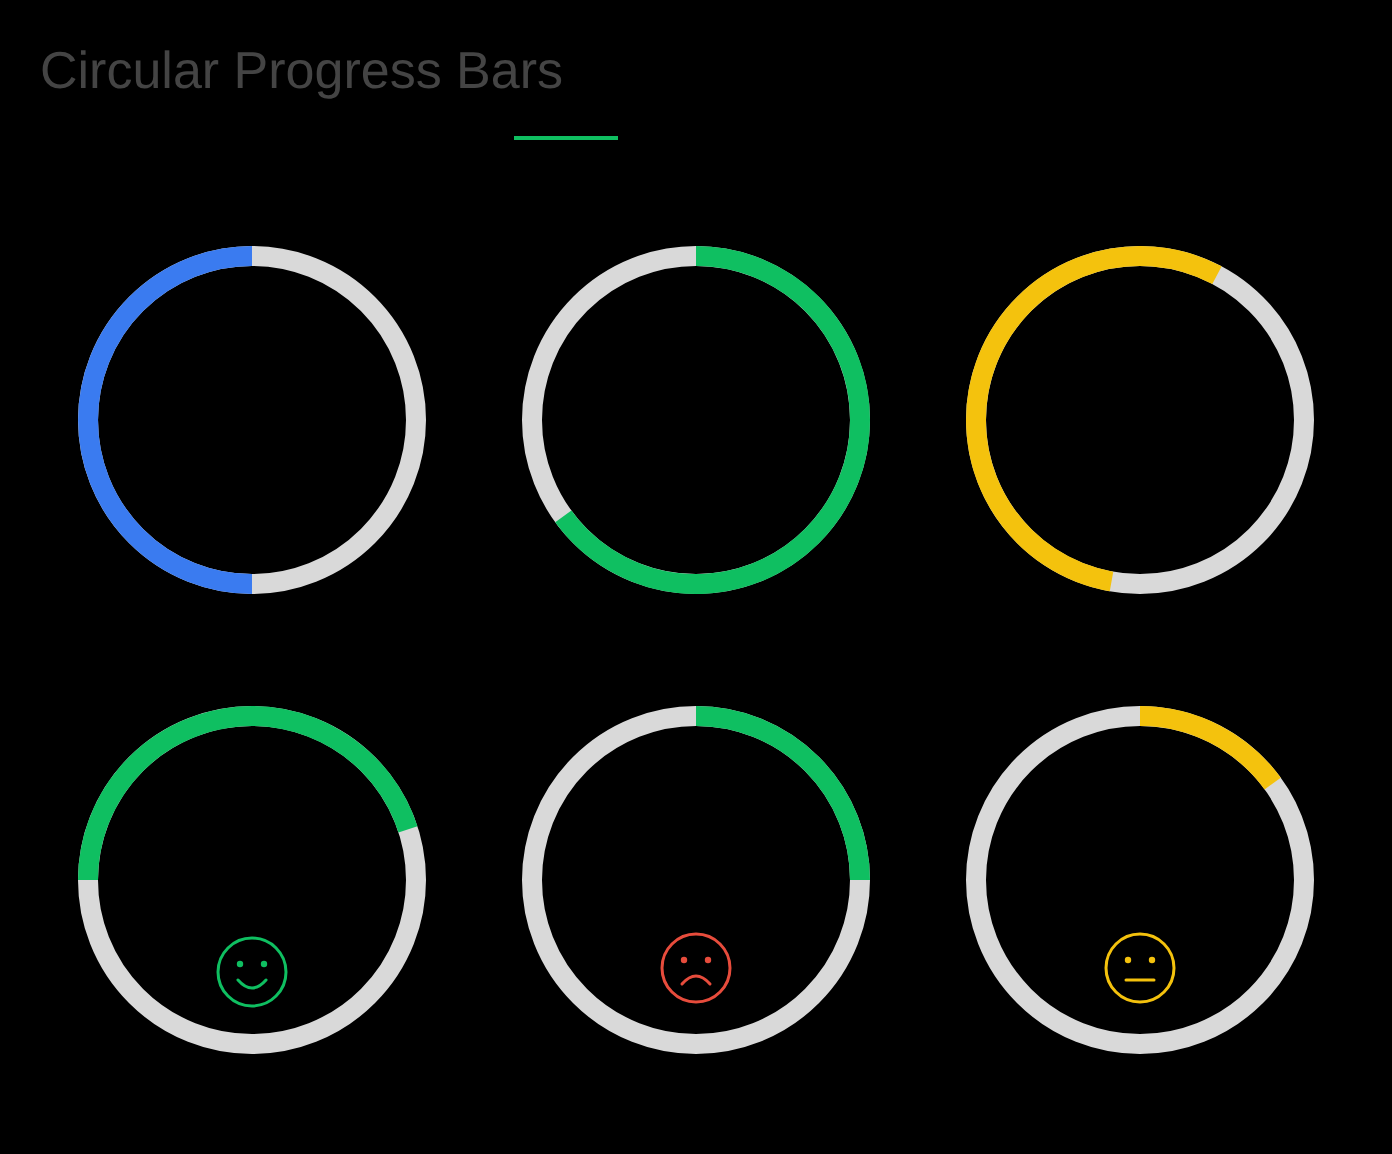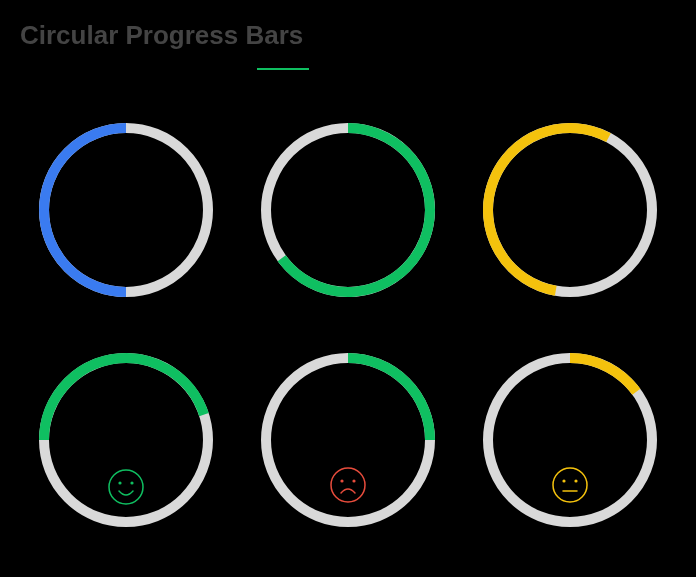--- a/index.html
+++ b/index.html
@@ -6,21 +6,21 @@
     body {
       width: 696px;
       height: 577px;
       background: #000;
       font-family: -apple-system, BlinkMacSystemFont, "Segoe UI", sans-serif;
       padding: 20px;
     }
     .page-title {
       color: #444;
       font-size: 26px;
-      font-weight: 700;
+      font-weight: 400;
       margin-bottom: 17px;
     }
     .underline {
       width: 52px;
       height: 2px;
       background: #0fbf61;
       margin-left: 237px;
       margin-bottom: 50px;
     }
     .grid {

